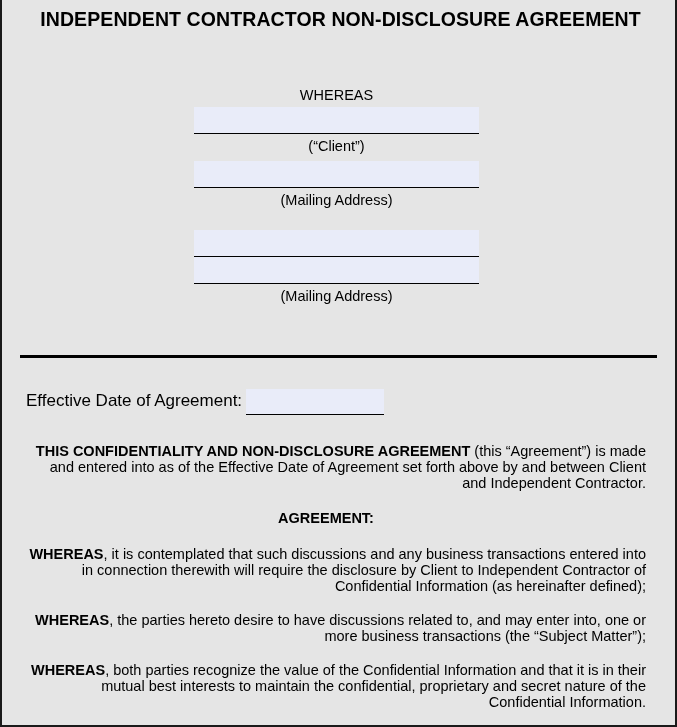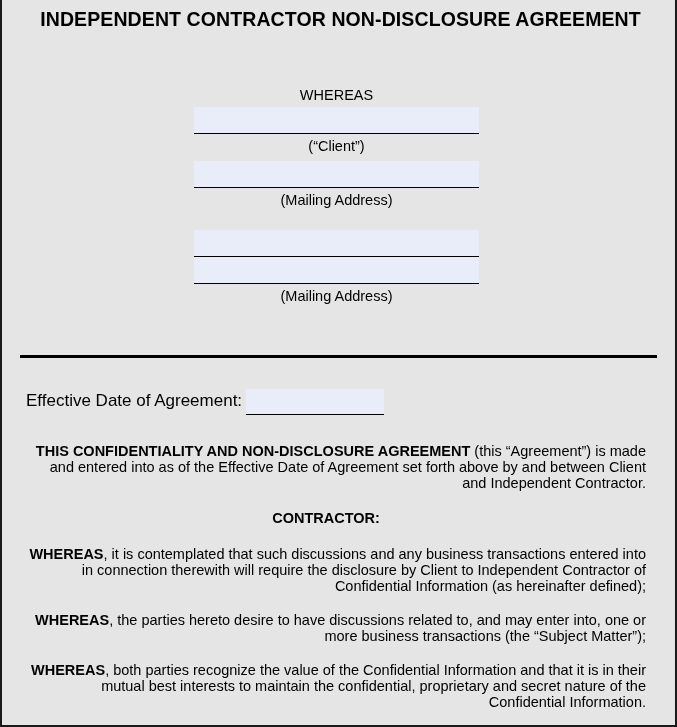--- a/index.html
+++ b/index.html
@@ -198,21 +198,21 @@
     <span class="effective-label">Effective Date of Agreement:</span>
     <input type="text" class="effective-field" placeholder="" style="">
   </div>
 
   <div class="body-block">
 
     <p class="para">
       <b>THIS CONFIDENTIALITY AND NON-DISCLOSURE AGREEMENT</b><span> (this “Agreement”) is made and entered into as of the Effective Date of Agreement set forth above by and between Client and Independent Contractor.</span>
     </p>
 
-    <p class="witnesseth">CONTRACTOR:</p>
+    <p class="witnesseth">AGREEMENT:</p>
 
     <p class="para">
       <b>WHEREAS</b><span>, it is contemplated that such discussions and any business transactions entered into in connection therewith will require the disclosure by Client to Independent Contractor of Confidential Information (as hereinafter defined);</span>
     </p>
 
     <p class="para">
       <b>WHEREAS</b><span>, the parties hereto desire to have discussions related to, and may enter into, one or more business transactions (the “Subject Matter”);</span>
     </p>
 
     <p class="para">

